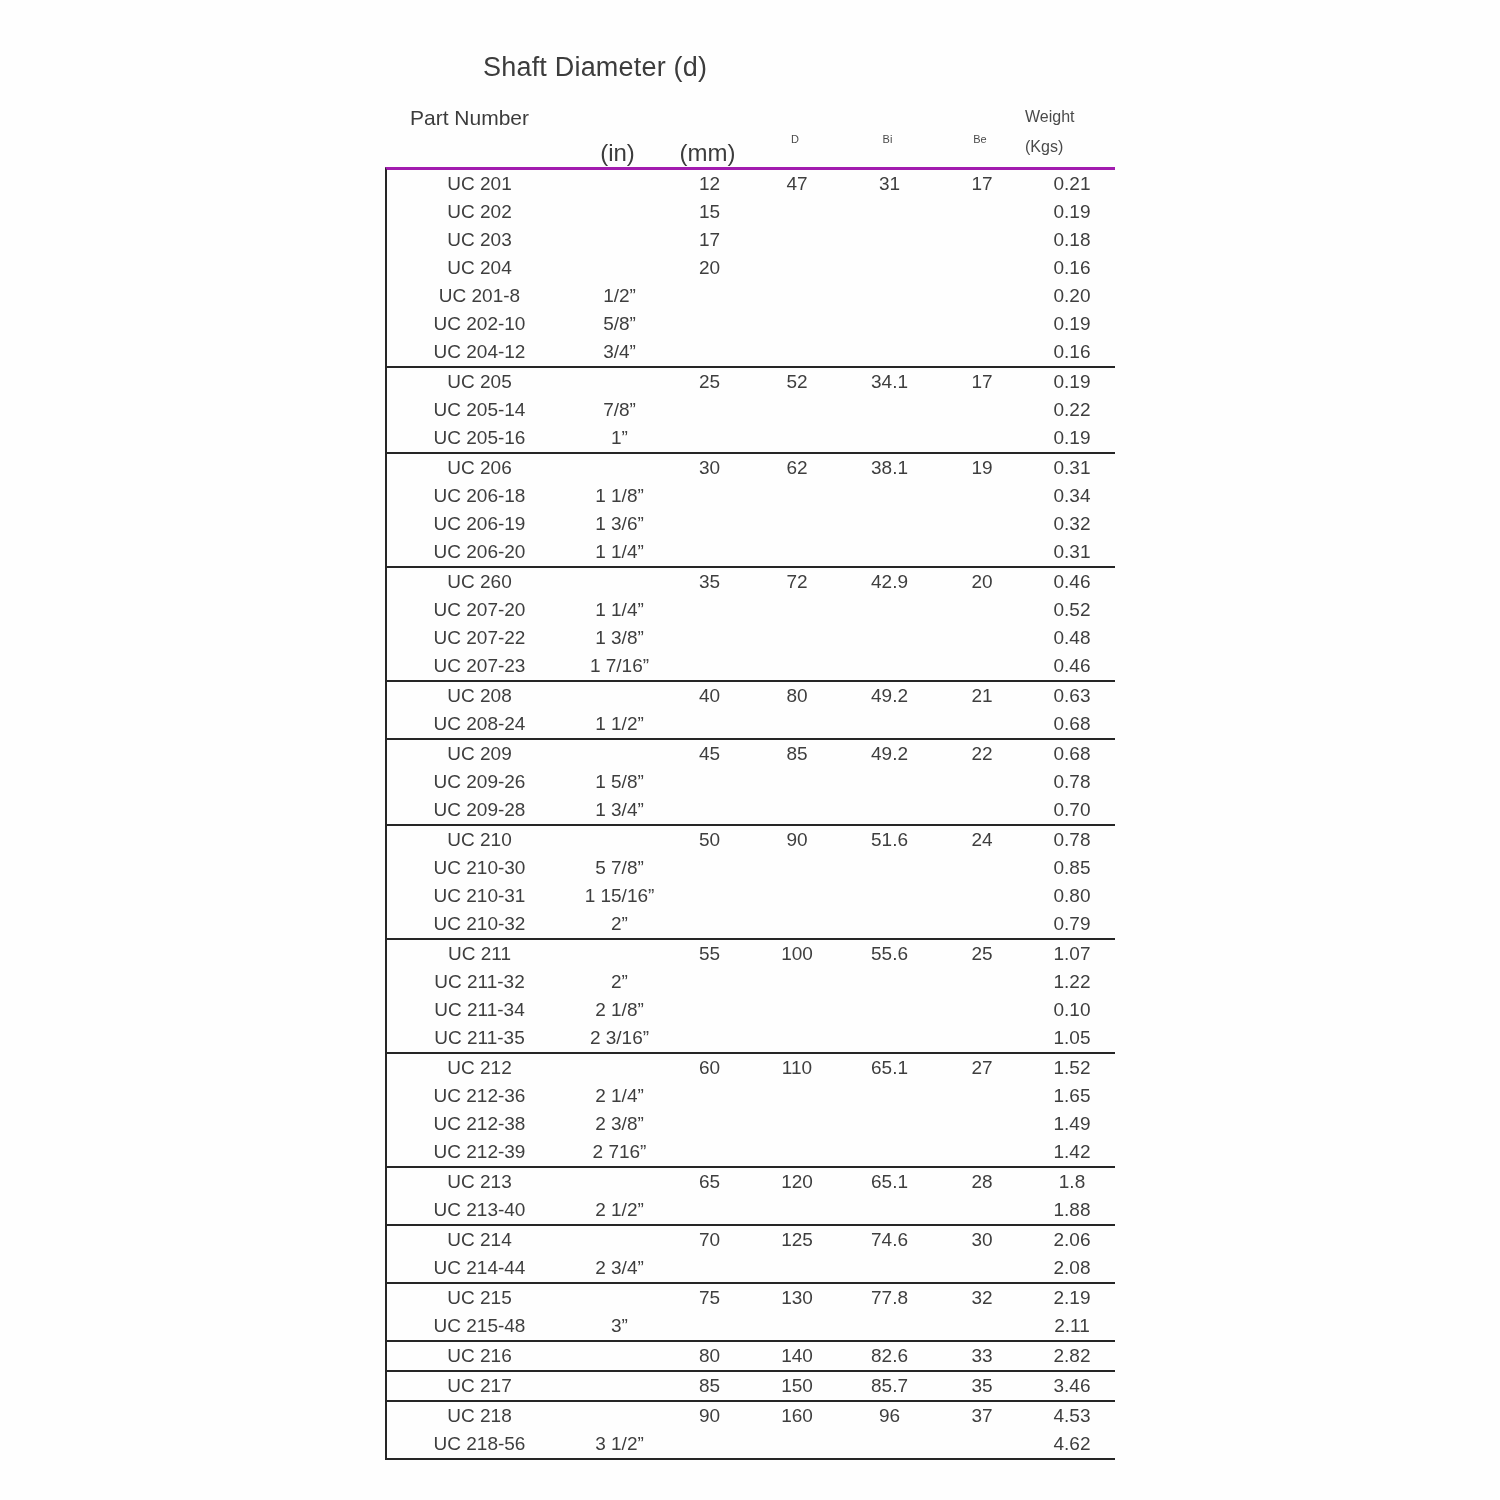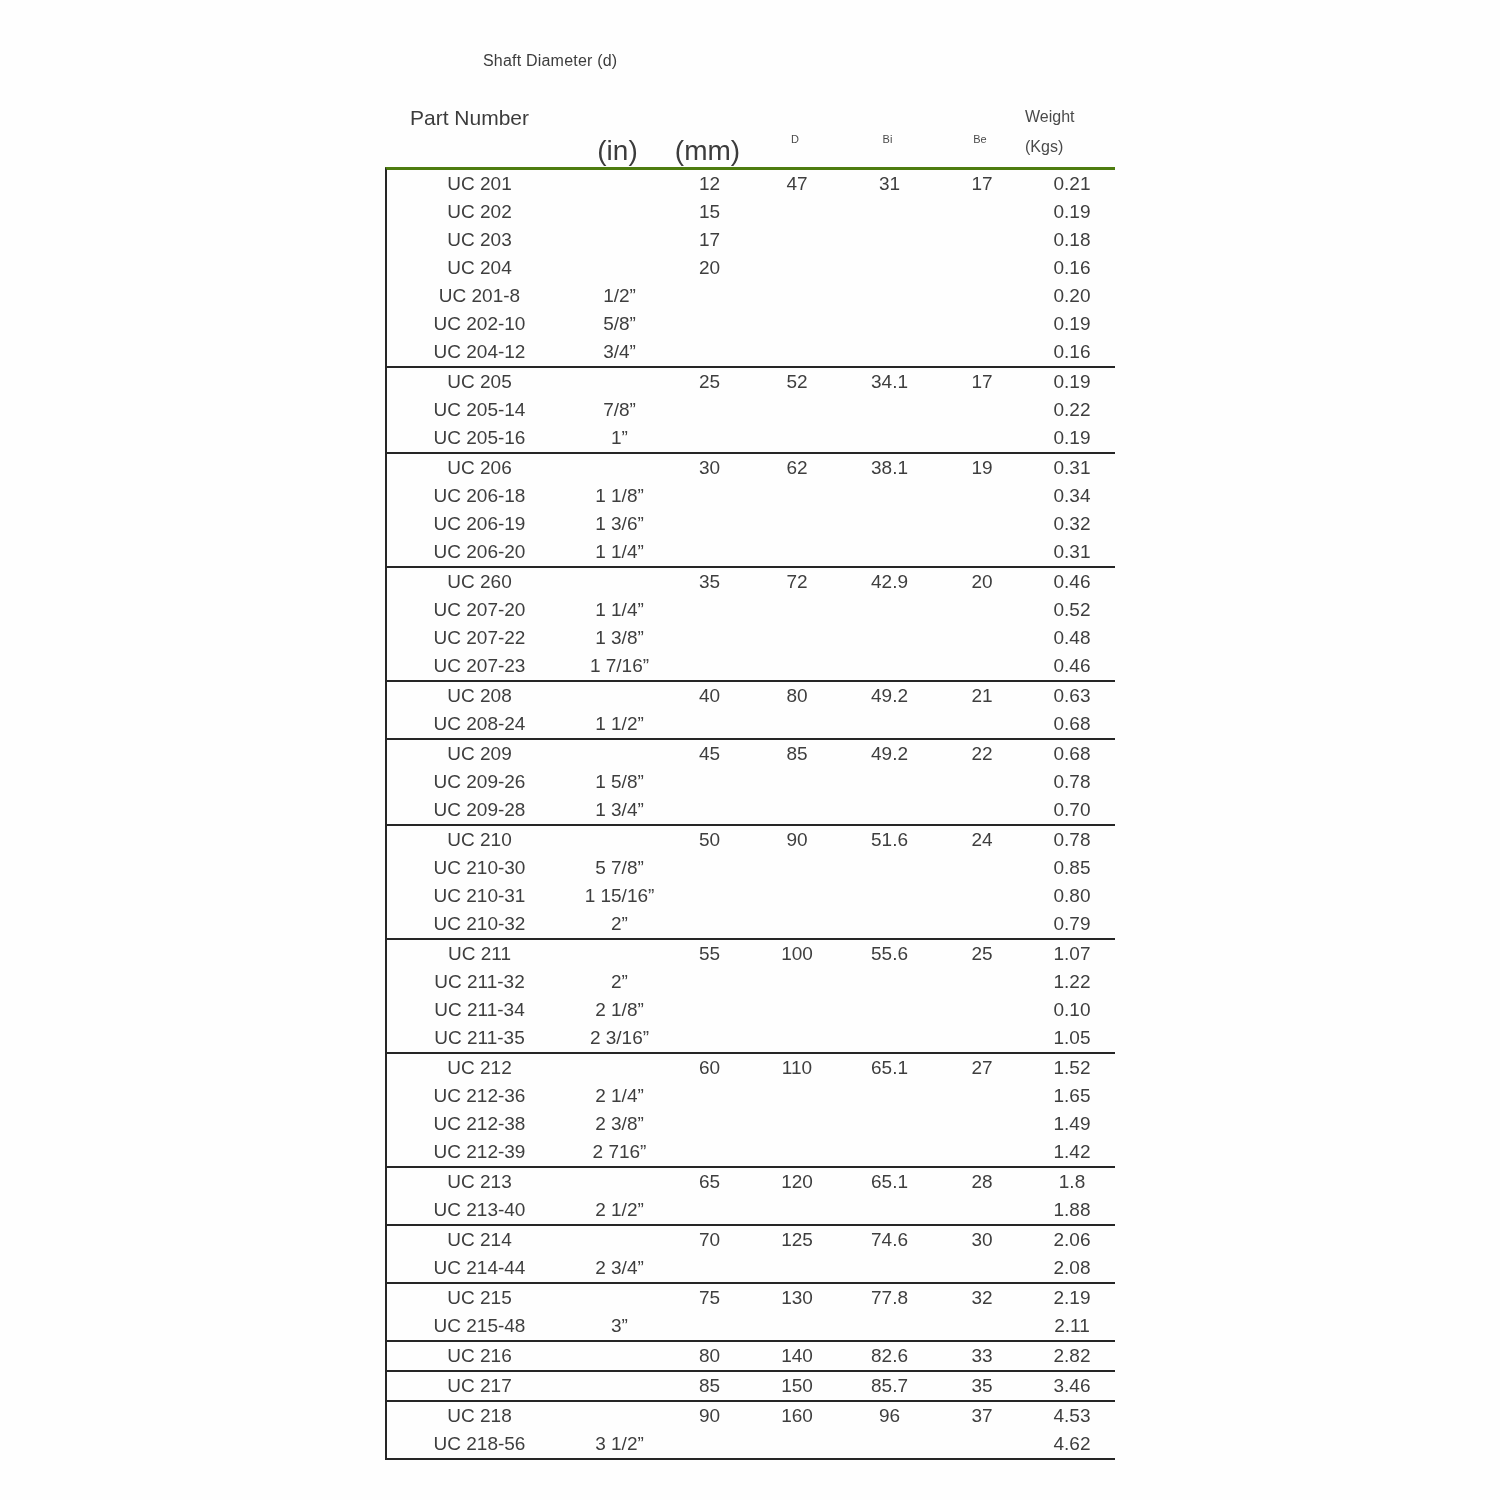--- a/index.html
+++ b/index.html
@@ -13,21 +13,21 @@
     width: 1500px;
     height: 1500px;
     background: #fefefe;
     overflow: hidden;
     color: #3e3e3e;
   }
   .title {
     position: absolute;
     left: 483px;
     top: 52px;
-    font-size: 16px;
+    font-size: 27px;
     color: #3c3c3c;
     letter-spacing: 0.2px;
   }
   .tbl {
     position: absolute;
     left: 385px;
     top: 100px;
     width: 730px;
   }
   
@@ -39,21 +39,21 @@
     position: absolute;
     left: 25px;
     top: 6px;
     font-size: 21px;
     color: #3c3c3c;
     text-align: center;
   }
   .th-in, .th-mm {
     position: absolute;
     bottom: 0px;
-    font-size: 28px;
+    font-size: 24px;
     text-align: center;
     color: #3c3c3c;
   }
   .th-in { left: 185px; width: 95px; }
   .th-mm { left: 280px; width: 85px; }
   .th-small {
     position: absolute;
     bottom: 22px;
     font-size: 11px;
     text-align: center;
@@ -68,21 +68,21 @@
     width: 90px;
     top: 8px;
     bottom: 0;
     font-size: 16px;
     color: #4a4a4a;
   }
   .th-wt .w1 { display: block; }
   .th-wt .w2 { display: block; margin-top: 12px; }
   
   .tbody {
-    border-top: 3px solid #4d7c0f;
+    border-top: 3px solid #a21caf;
     border-left: 2px solid #262626;
   }
   .tgroup {
     border-bottom: 2px solid #262626;
   }
   .trow {
     display: grid;
     grid-template-columns: 185px 95px 85px 90px 95px 90px 90px;
     height: 28px;
     line-height: 28px;

